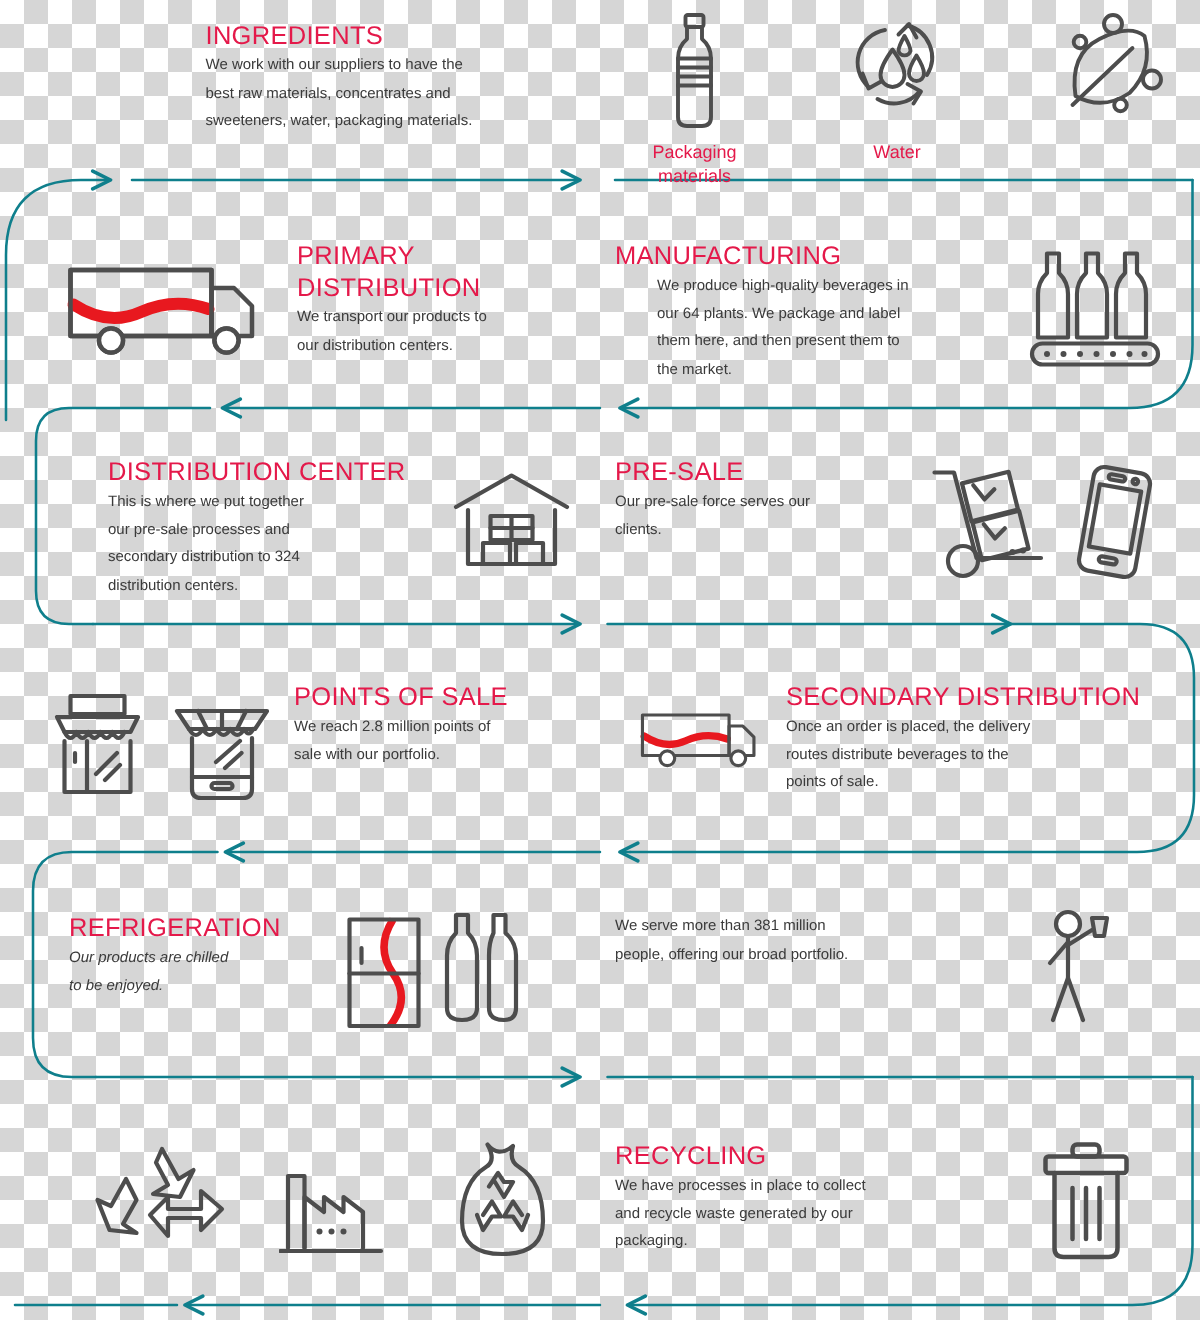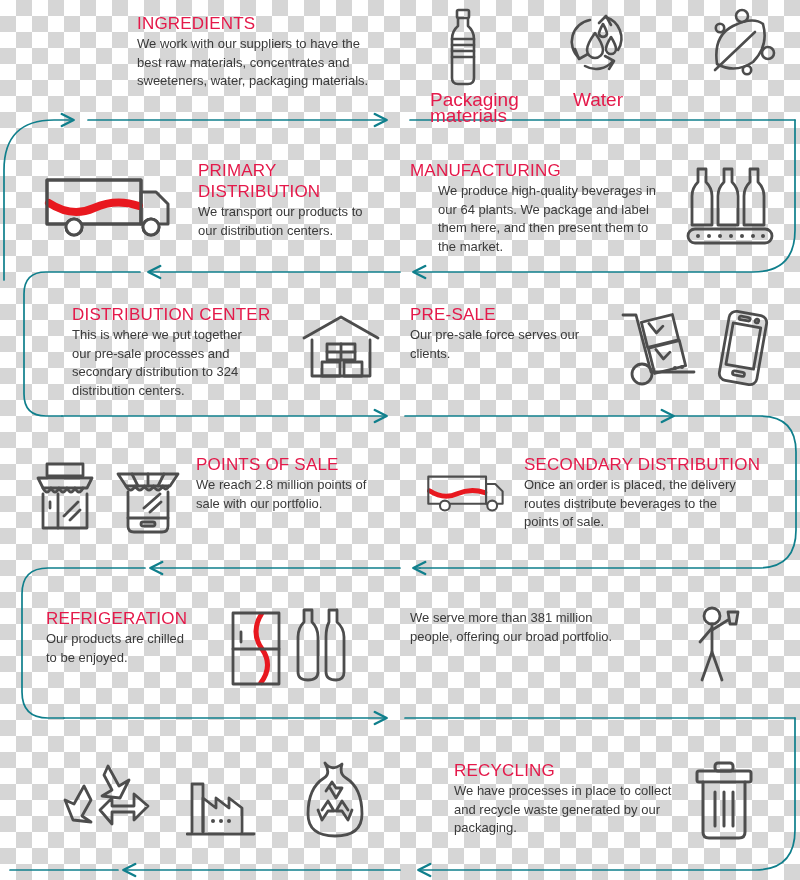--- a/index.html
+++ b/index.html
@@ -19,25 +19,25 @@
   }
   #canvas { position:absolute; inset:0; width:800px; height:880px; }
   #flow { position:absolute; left:0; top:0; width:800px; height:880px; pointer-events:none; }
 
   .blk { position:absolute; }
   .head {
     color:#e4194a; font-size:17px; line-height:21px;
     letter-spacing:0.2px; white-space:pre-line; font-weight:400;
   }
   .body-txt {
-    color:#3a3a3a; font-size:13px; line-height:18.6px;
+    color:#3a3a3a; font-size:10px; line-height:18.6px;
     white-space:pre-line; font-weight:400;
   }
   .icon-cap {
-    color:#e4194a; font-size:19px; line-height:16px;
+    color:#e4194a; font-size:12px; line-height:16px;
     text-align:center; white-space:pre-line;
   }
   .ic { position:absolute; }
 </style>
 </head>
 <body>
 
 <div id="canvas">
 
   <svg id="flow" viewBox="0 0 800 880" xmlns="http://www.w3.org/2000/svg">
@@ -257,21 +257,21 @@
   </svg>
   <div class="blk" style="left:524px; top:454px; width:260px;">
     <div class="head">SECONDARY DISTRIBUTION</div>
     <div class="body-txt" style="margin-top:1px;">Once an order is placed, the delivery
 routes distribute beverages to the
 points of sale.</div>
   </div>
 
   <div class="blk" style="left:46px; top:608px; width:200px;">
     <div class="head">REFRIGERATION</div>
-    <div class="body-txt" style="margin-top:1px;">Our products are chilled
+    <div class="body-txt" style="margin-top:1px;font-style:italic;">Our products are chilled
 to be enjoyed.</div>
   </div>
   <svg class="ic" style="left:228px; top:608px;" width="56" height="80" viewBox="0 0 56 80">
     <path d="M34,5 Q22,24 34,41 Q46,58 32,76" fill="none" stroke="#e8181f" stroke-width="5"></path>
     <g fill="none" stroke="#4d4d4d" stroke-width="2.8" stroke-linejoin="round" stroke-linecap="round">
       <rect x="5" y="5" width="46" height="71"></rect>
       <path d="M5,41 L51,41"></path>
       <path d="M13,24 L13,34"></path>
     </g>
   </svg>
@@ -316,21 +316,21 @@
       </g>
   </svg>
   <svg class="ic" style="left:300px; top:758px;" width="70" height="86" viewBox="0 0 70 86">
     <g fill="none" stroke="#4d4d4d" stroke-width="2.8" stroke-linejoin="round" stroke-linecap="round">
       <path d="M25,5 Q32,14 42,6 Q39,16 46,20 Q62,30 62,56 Q62,78 35,78 Q8,78 8,56 Q8,30 24,20 Q31,16 25,5 Z"></path>
       <path d="M30,30 L36,40 L42,30 L36,30 L32,24 L26,33"></path>
       <path d="M22,52 L28,43 L34,53 L28,53 L22,62 L18,52"></path>
       <path d="M48,52 L42,43 L36,53 L42,53 L48,62 L52,52"></path>
     </g>
   </svg>
-  <div class="blk" style="left:410px; top:760px; width:265px;margin-left:44px;">
+  <div class="blk" style="left:410px; top:760px; width:265px;">
     <div class="head">RECYCLING</div>
     <div class="body-txt" style="margin-top:1px;">We have processes in place to collect
 and recycle waste generated by our
 packaging.</div>
   </div>
   <svg class="ic" style="left:690px; top:760px;" width="68" height="84" viewBox="0 0 68 84">
     <g fill="none" stroke="#4d4d4d" stroke-width="3" stroke-linejoin="round" stroke-linecap="round">
       <rect x="25" y="3" width="18" height="8" rx="3"></rect>
       <rect x="7" y="11" width="54" height="11" rx="2"></rect>
       <path d="M13,22 L13,72 Q13,78 19,78 L49,78 Q55,78 55,72 L55,22"></path>

